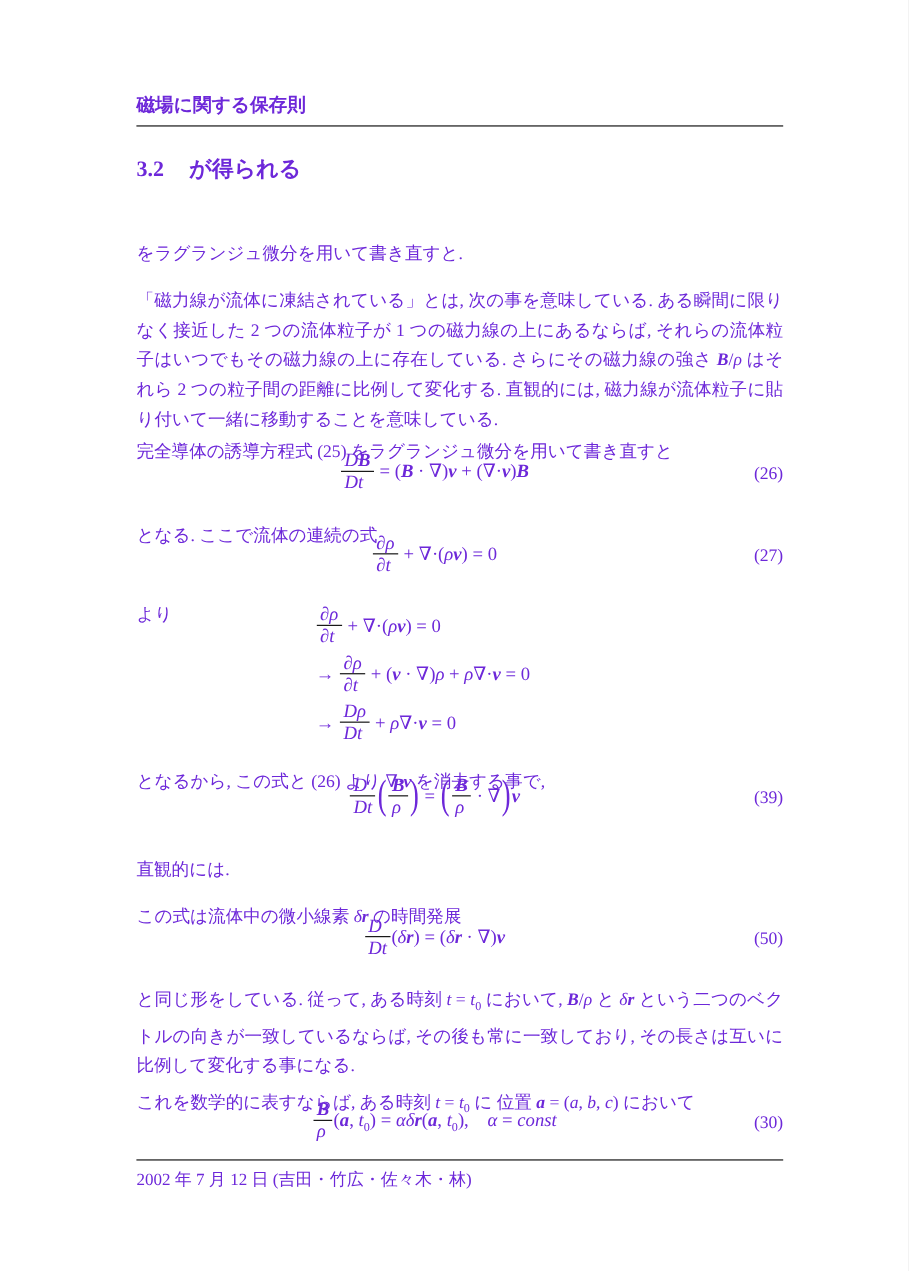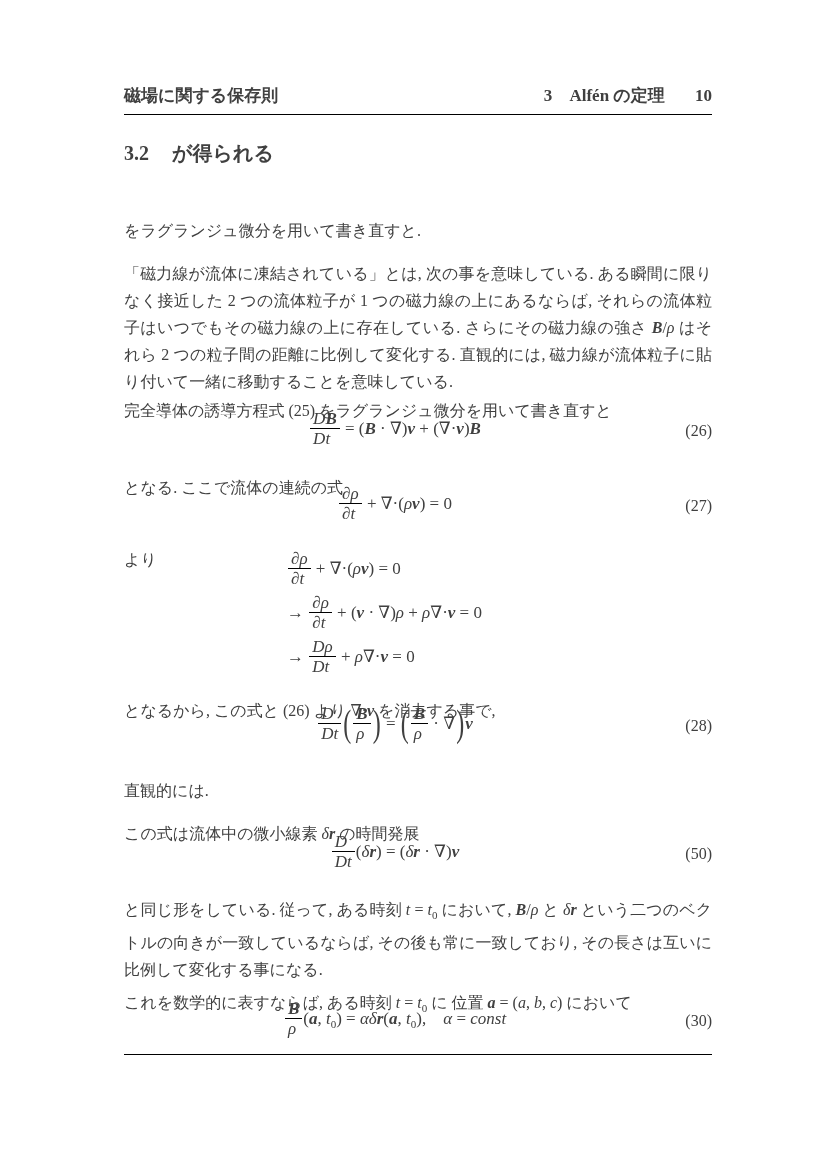--- a/index.html
+++ b/index.html
@@ -2,21 +2,21 @@
 <html><head>
 <meta charset="utf-8">
 <style>
   html,body{margin:0;padding:0;background:#e8e8e8;}
   .page{
     position:relative;
     width:826px;height:1169px;
     margin:0 auto;
     background:#ffffff;
     font-family:"Liberation Serif","DejaVu Serif",serif;
-    color:#404040;
+    color:#6d28d9;
     overflow:hidden;
   }
   .content{position:absolute;left:124px;top:0;width:588px;}
   .blk{position:absolute;left:0;width:588px;}
 
   
   .hdr{
     top:84px;
     display:flex;justify-content:space-between;align-items:baseline;
     font-weight:bold;font-size:17px;
@@ -95,25 +95,20 @@
   .footer-date{font-size:15.5px;}
 </style>
 </head>
 <body>
 
 <div class="page">
   <div class="content">
 
     <div class="blk hdr">
       <span>磁場に関する保存則</span>
-      <span class="hdr-right">
-        <span class="hdr-secnum">3</span>
-        <span class="hdr-sectitle">Alfén の定理</span>
-        <span class="hdr-pagenum">10</span>
-      </span>
     </div>
 
     <div class="blk sechead">
       <span class="secnum">3.2</span>
       <span>が得られる</span>
     </div>
 
     <p class="blk para" id="p1">をラグランジュ微分を用いて書き直すと.</p>
 
     <p class="blk para" id="p2">「磁力線が流体に凍結されている」とは, 次の事を意味している. ある瞬間に限りなく接近した 2 つの流体粒子が 1 つの磁力線の上にあるならば, それらの流体粒子はいつでもその磁力線の上に存在している. さらにその磁力線の強さ <span class="bi">B</span>/<span class="i">ρ</span> はそれら 2 つの粒子間の距離に比例して変化する. 直観的には, 磁力線が流体粒子に貼り付いて一緒に移動することを意味している.</p>
@@ -137,21 +132,21 @@
     <div class="blk deriv">
       <div class="dline"><span class="frac"><span class="num">∂<span class="i">ρ</span></span><span class="den">∂<span class="i">t</span></span></span> + ∇·(<span class="i">ρ</span><span class="bi">v</span>) = 0</div>
       <div class="dline">→ <span class="frac"><span class="num">∂<span class="i">ρ</span></span><span class="den">∂<span class="i">t</span></span></span> + (<span class="bi">v</span> · ∇)<span class="i">ρ</span> + <span class="i">ρ</span>∇·<span class="bi">v</span> = 0</div>
       <div class="dline">→ <span class="frac"><span class="num"><span class="i">D</span><span class="i">ρ</span></span><span class="den"><span class="i">D</span><span class="i">t</span></span></span> + <span class="i">ρ</span>∇·<span class="bi">v</span> = 0</div>
     </div>
 
     <p class="blk para" id="p6">となるから, この式と (26) より ∇·<span class="bi">v</span> を消去する事で,</p>
 
     <div class="blk eq" id="eq28">
       <span class="eqbody"><span class="frac"><span class="num"><span class="i">D</span></span><span class="den"><span class="i">D</span><span class="i">t</span></span></span><span class="big">(</span><span class="frac"><span class="num"><span class="bi">B</span></span><span class="den"><span class="i">ρ</span></span></span><span class="big">)</span> = <span class="big">(</span><span class="frac"><span class="num"><span class="bi">B</span></span><span class="den"><span class="i">ρ</span></span></span> · ∇<span class="big">)</span><span class="bi">v</span></span>
-      <span class="eqno">(28)</span>
+      <span class="eqno">(39)</span>
     </div>
 
     <p class="blk para" id="p7">直観的には.</p>
 
     <p class="blk para" id="p8">この式は流体中の微小線素 <span class="i">δ</span><span class="bi">r</span> の時間発展</p>
 
     <div class="blk eq" id="eq29">
       <span class="eqbody"><span class="frac"><span class="num"><span class="i">D</span></span><span class="den"><span class="i">D</span><span class="i">t</span></span></span>(<span class="i">δ</span><span class="bi">r</span>) = (<span class="i">δ</span><span class="bi">r</span> · ∇)<span class="bi">v</span></span>
       <span class="eqno">(50)</span>
     </div>
@@ -159,16 +154,17 @@
     <p class="blk para" id="p9">と同じ形をしている. 従って, ある時刻 <span class="i">t</span> = <span class="i">t</span><span class="sub">0</span> において, <span class="bi">B</span>/<span class="i">ρ</span> と <span class="i">δ</span><span class="bi">r</span> という二つのベクトルの向きが一致しているならば, その後も常に一致しており, その長さは互いに比例して変化する事になる.</p>
 
     <p class="blk para" id="p10">これを数学的に表すならば, ある時刻 <span class="i">t</span> = <span class="i">t</span><span class="sub">0</span> に 位置 <span class="bi">a</span> = (<span class="i">a</span>, <span class="i">b</span>, <span class="i">c</span>) において</p>
 
     <div class="blk eq" id="eq30">
       <span class="eqbody"><span class="frac"><span class="num"><span class="bi">B</span></span><span class="den"><span class="i">ρ</span></span></span>(<span class="bi">a</span>, <span class="i">t</span><span class="sub">0</span>) = <span class="i">α</span><span class="i">δ</span><span class="bi">r</span>(<span class="bi">a</span>, <span class="i">t</span><span class="sub">0</span>), <span class="i">α</span> = <span class="i">const</span></span>
       <span class="eqno">(30)</span>
     </div>
 
     <div class="blk footer">
+      <span class="footer-date">2002 年 7 月 12 日 (吉田・竹広・佐々木・林)</span>
     </div>
 
   </div>
 </div>
 
 </body></html>

